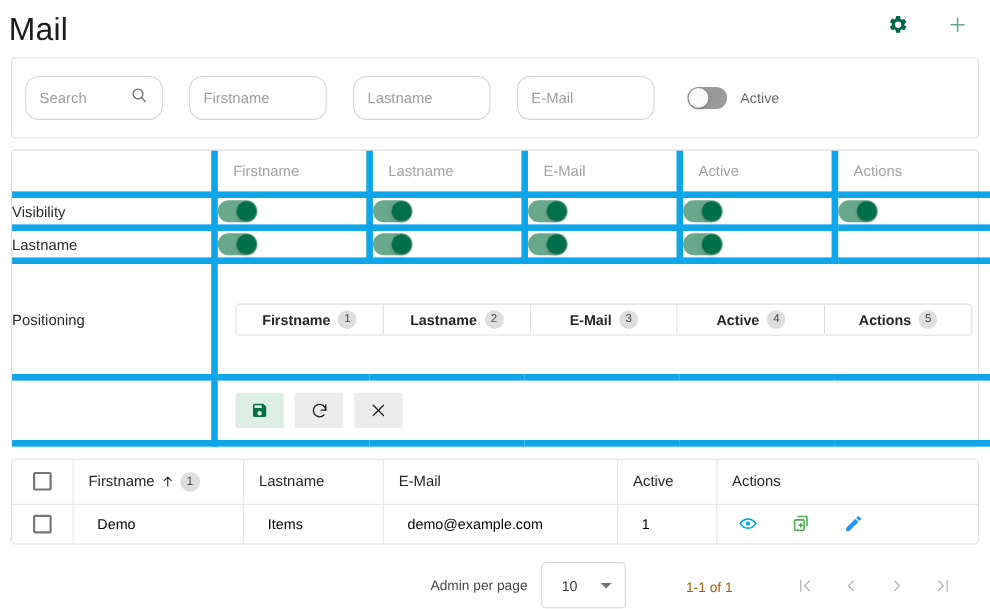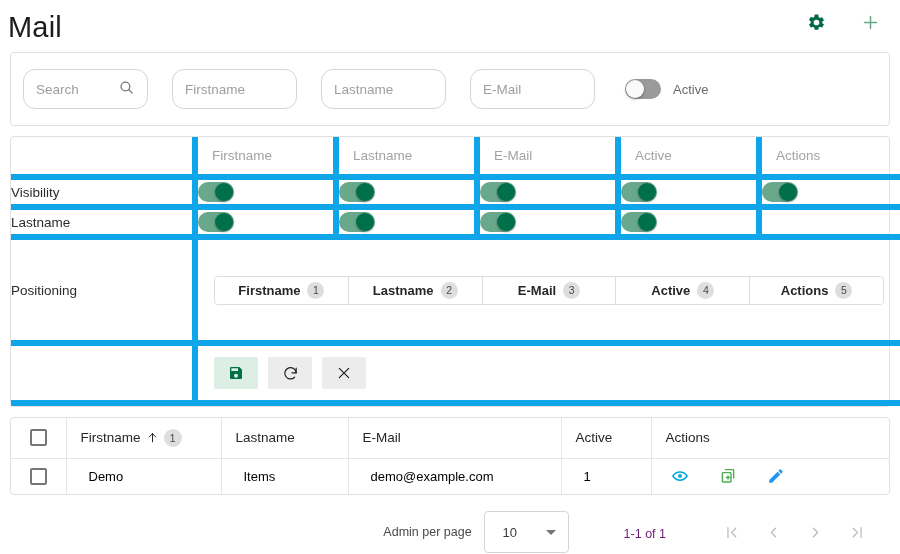--- a/index.html
+++ b/index.html
@@ -239,38 +239,38 @@
     display: flex;
     align-items: center;
     justify-content: flex-end;
     padding-right: 22px;
     gap: 0;
     font-size: 12.5px;
     color: #4a4a4a;
   }
   .ipp-label { margin-right: 12px; }
   .ipp-select {
-    width: 85px; height: 42px;
+    width: 77px; height: 42px;
     border: 1px solid #d4d4d4;
     border-radius: 4px;
     display: flex; align-items: center;
     justify-content: space-between;
     padding: 0 12px 0 18px;
     font-size: 13px;
     color: #3c3c3c;
     cursor: pointer;
     background: #fff;
   }
   .caret {
     width: 0; height: 0;
     border-left: 5px solid transparent;
     border-right: 5px solid transparent;
     border-top: 5px solid #757575;
   }
-  .range-label { margin: 4px 44px 0 55px; color: #701a75; }
+  .range-label { margin: 4px 44px 0 55px; color: #a16207; }
   .pg-btn {
     width: 42px; height: 32px;
     display: flex; align-items: center; justify-content: center;
     cursor: pointer;
     background: none; border: none;
   }
 </style>
 </head>
 <body>
 

